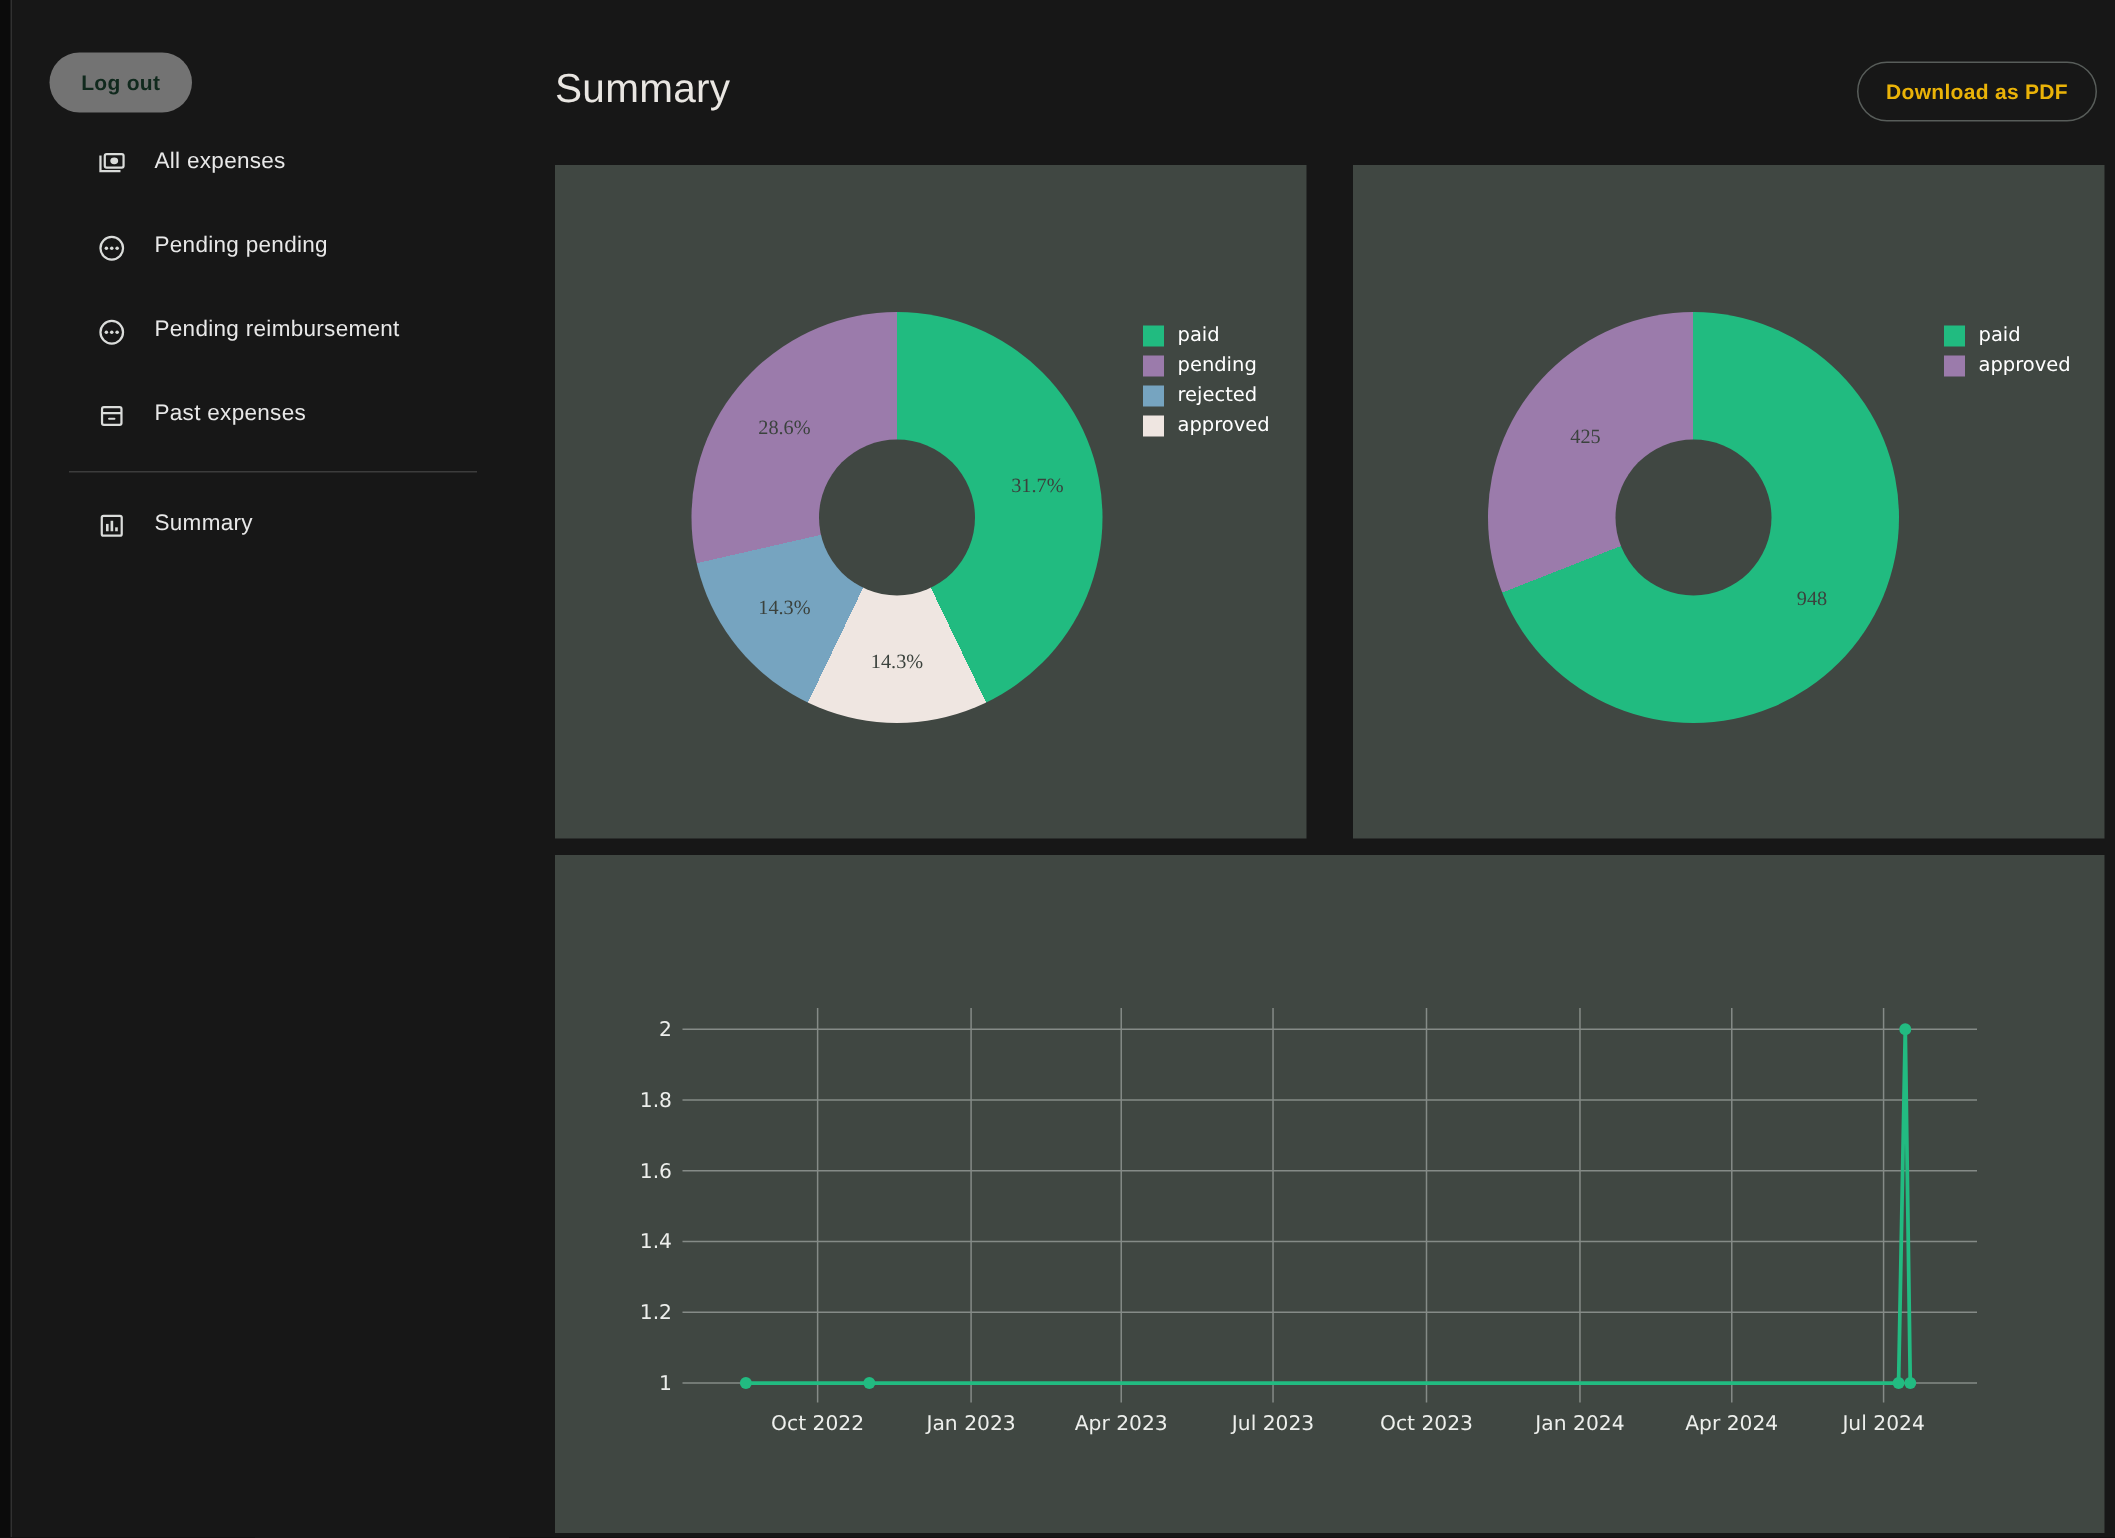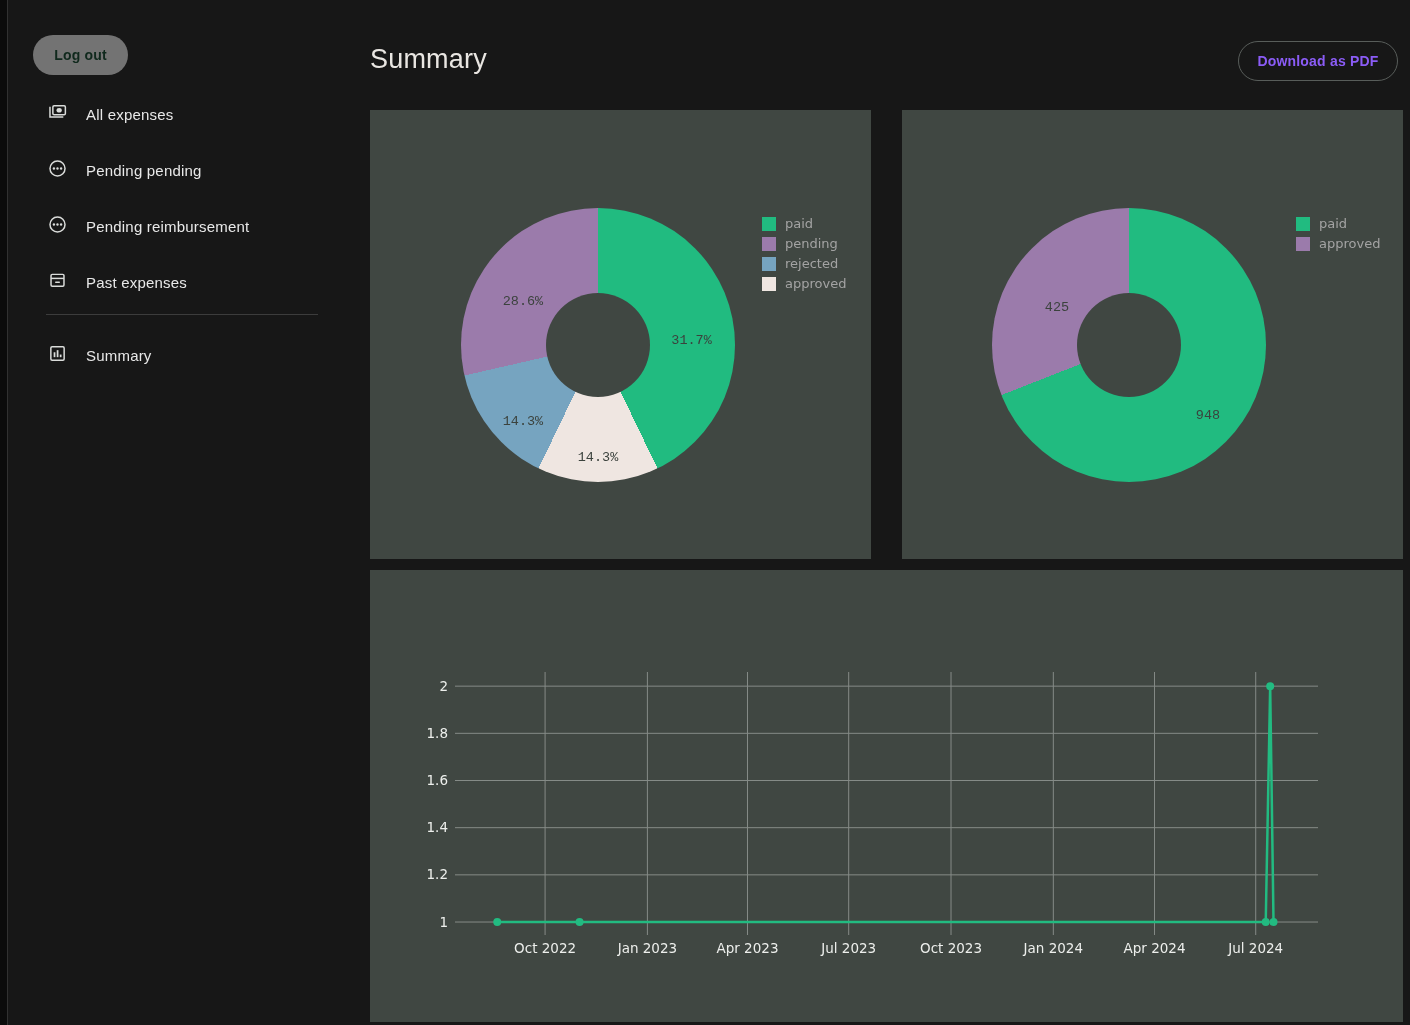--- a/index.html
+++ b/index.html
@@ -15,63 +15,62 @@
   }
   
   .sidebar { position:absolute; left:9px; top:0; width:350px; height:100%; }
   .logout-btn {
     position:absolute; left:24px; top:35px; width:95px; height:40px;
     background:#737373; color:#10291d; border:none; border-radius:20px;
     font-family:"Liberation Sans", sans-serif;
     font-size:14px; font-weight:600; letter-spacing:.2px; cursor:pointer;
   }
   .nav-item {
-    position:absolute; left:38px; display:flex; align-items:flex-end; gap:18px;
+    position:absolute; left:55px; display:flex; align-items:flex-start; gap:18px;
     height:24px; color:#e8e8e8; cursor:pointer;
   }
   .nav-item svg { width:21px; height:21px; stroke:#dadcda; fill:none; stroke-width:1.7; }
   .nav-item .fillpart { fill:#dadcda; stroke:none; }
   .nav-label { font-size:15px; letter-spacing:.2px; }
   .sidebar-divider {
     position:absolute; left:37px; top:314px; width:272px; height:1px;
     background:#3c3c3c;
   }
   
   .page-title {
     position:absolute; left:370px; top:44px; color:#e9e6e2;
     font-size:27px; font-weight:500; letter-spacing:.2px;
   }
   .download-btn {
     position:absolute; left:1238px; top:41px; width:160px; height:40px;
     background:transparent; border:1px solid #585d5a; border-radius:20px;
-    color:#8b5cf6; font-family:"Liberation Sans", sans-serif;
+    color:#eab308; font-family:"Liberation Sans", sans-serif;
     font-size:14px; font-weight:700; letter-spacing:.2px; cursor:pointer;
   }
   
   .chart-panel { position:absolute; background:#404742; }
   #panel-donut-1 { left:370px; top:110px; width:501px; height:449px; }
   #panel-donut-2 { left:902px; top:110px; width:501px; height:449px; }
   #panel-line    { left:370px; top:570px; width:1033px; height:452px; }
   .donut { position:absolute; border-radius:50%; }
   .donut-hole { position:absolute; border-radius:50%; background:#404742; }
   .slice-label {
     position:absolute; transform:translate(-50%,-50%);
-    font-family:Liberation Mono, monospace; font-size:13.5px; color:#3b423d;
+    font-family:Liberation Serif, serif; font-size:13.5px; color:#3b423d;
     white-space:nowrap;
-    margin-top:16px;
   }
   .legend {
     position:absolute; top:106px; display:flex; flex-direction:column; gap:5px;
   }
   #panel-donut-1 .legend { left:392px; }
   #panel-donut-2 .legend { left:394px; }
   .legend-item { display:flex; align-items:center; gap:9px; cursor:pointer; }
   .legend-swatch { width:14px; height:14px; display:inline-block; }
   .legend-label {
-    font-family:"DejaVu Sans", sans-serif; font-size:13px; color:#a3a3a3;
+    font-family:"DejaVu Sans", sans-serif; font-size:13px; color:#ffffff;
   }
   #line-svg { position:absolute; left:0; top:0; }
   .tick-text {
     font-family:"DejaVu Sans", sans-serif; font-size:13.5px; fill:#edefec;
   }
 </style>
 </head>
 <body>
 
 <div class="app">

